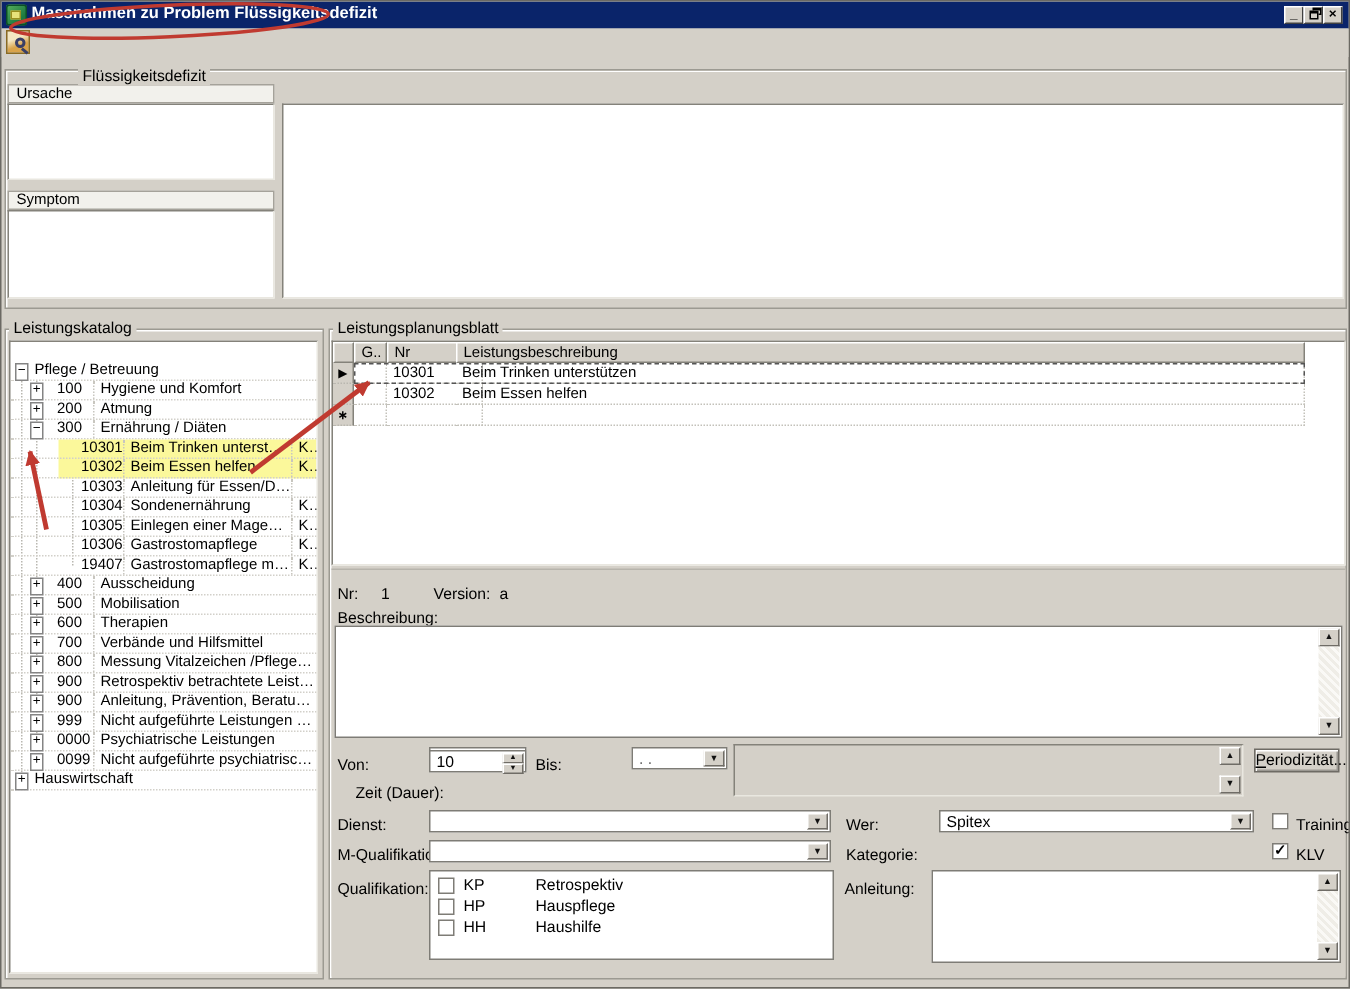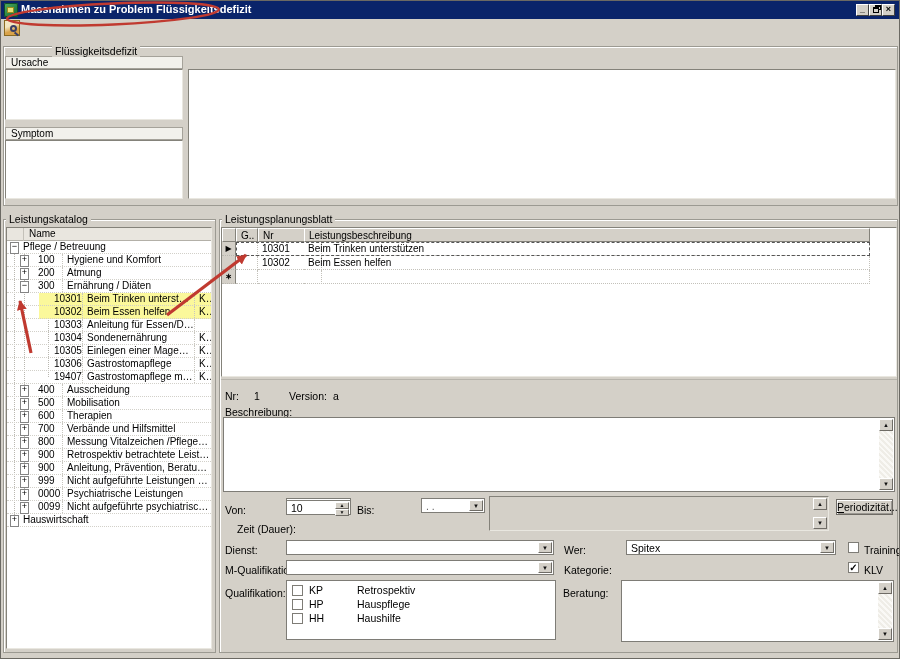--- a/index.html
+++ b/index.html
@@ -130,24 +130,20 @@
   <div class="panel-head" style="left:187px;top:68px;width:708px;">Ziel</div>
   <div class="sunken" style="left:187px;top:68px;width:708px;height:130px;"></div>
 
   <div class="panel-head" style="left:4px;top:126px;width:178px;">Symptom</div>
   <div class="sunken" style="left:4px;top:139px;width:178px;height:59px;"></div>
 
   <div class="groupbox" style="left:2px;top:218px;width:213px;height:434px;"></div>
   <span class="grouplabel" style="left:5px;top:212px;">Leistungskatalog</span>
 
   <div class="sunken" id="tree-box">
-    <div id="tree-header">
-        <i></i>
-        <span>Name</span>
-      </div>
     <div class="vline" style="left:7px;top:19px;height:278px;"></div>
     <div class="vline" style="left:17px;top:26px;height:253px;"></div>
     <div class="vline" style="left:41px;top:65px;height:84px;"></div>
     <div id="tree-rows">
         <div class="trow lvl0" style="top: 0px;">
           <span class="expander">−</span>
           <span class="tname">Pflege / Betreuung</span>
         </div>
         <div class="trow lvl1" style="top: 13px;">
           <span class="expander">+</span>
@@ -363,21 +359,21 @@
         <span class="cbx qc"></span>
         <span class="code">HP</span>
         <span class="name">Hauspflege</span>
       </div>
       <div class="qitem" style="top:31px;">
         <span class="cbx qc"></span>
         <span class="code">HH</span>
         <span class="name">Haushilfe</span>
       </div>
     </div>
-    <span class="lbl" style="left:342px;top:207px;">Beratung:</span>
+    <span class="lbl" style="left:342px;top:207px;">Anleitung:</span>
     <div class="field" style="left:400px;top:200px;width:273px;height:62px;">
       <span class="val"></span>
       <span class="vscroll">
           <span class="sbtn">▲</span>
           <span class="strack"></span>
           <span class="sbtn">▼</span>
         </span>
     </div>
   </div>
 

